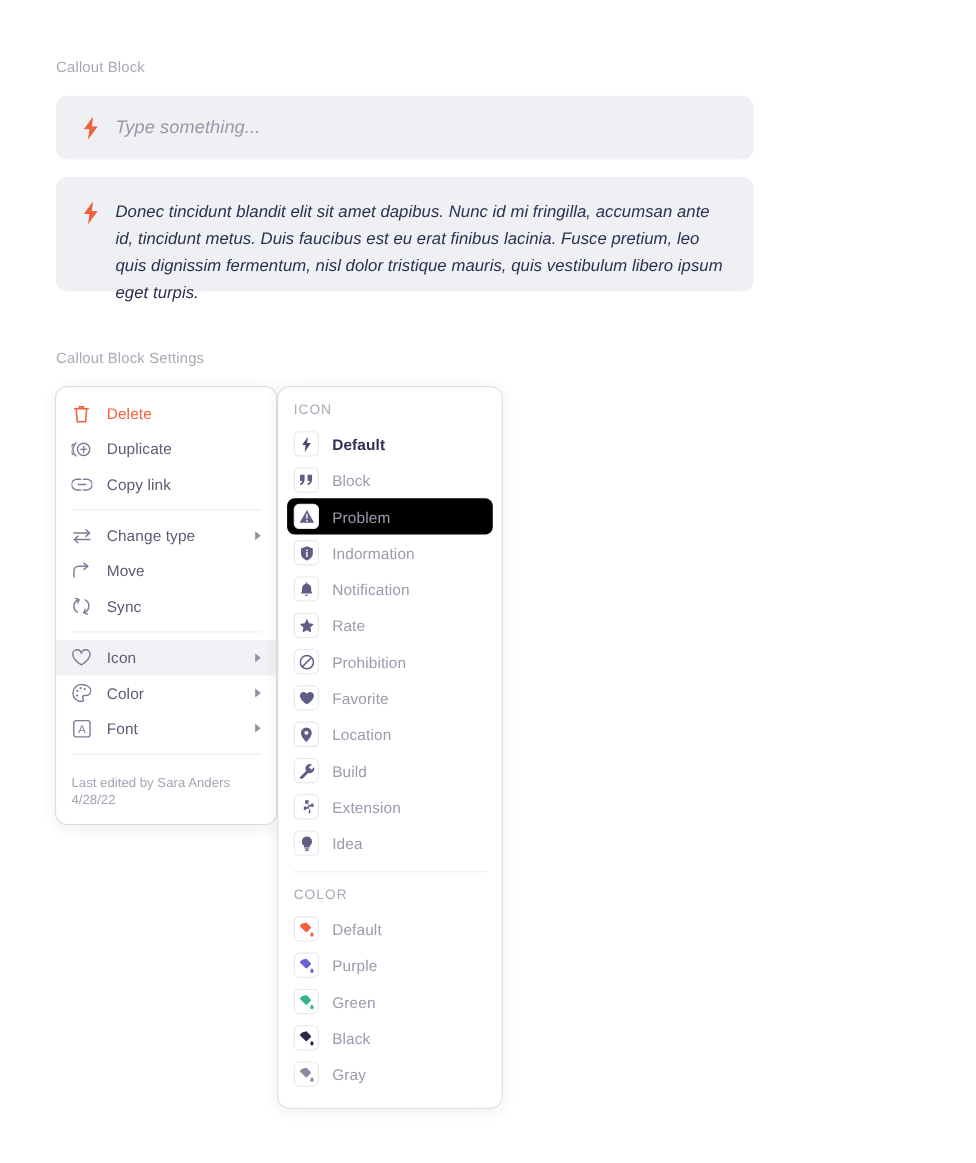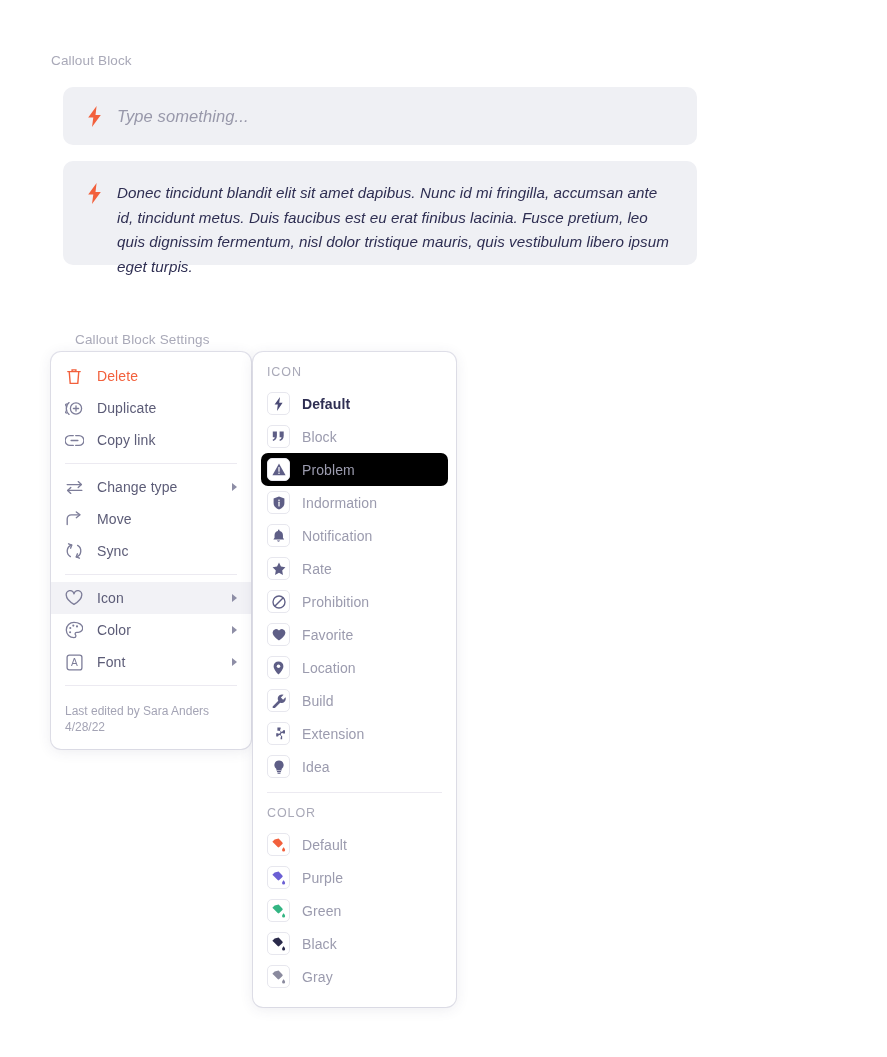--- a/index.html
+++ b/index.html
@@ -16,33 +16,32 @@
   }
 
   
   .section-label {
     position: absolute;
     font-size: 13.5px;
     color: #a9a9b8;
     letter-spacing: 0.15px;
   }
   #lbl-callout-block { left: 51px; top: 53px; text-align: right; }
-  #lbl-callout-settings { left: 51px; top: 332px; margin-left: 24px; }
+  #lbl-callout-settings { left: 51px; top: 318px; }
 
   
   .callout {
     position: absolute;
     left: 51px;
     width: 634px;
     background: #eff0f4;
     border-radius: 10px;
     display: flex;
     align-items: flex-start;
     padding: 20px 26px 20px 22px;
-    margin-left: 12px;
   }
   #callout-empty { top: 87px; height: 58px; align-items: center; padding-top: 0; padding-bottom: 0; }
   #callout-filled { top: 161px; height: 104px; }
 
   .callout-bolt {
     flex: 0 0 auto;
     width: 18px;
     height: 22px;
     margin-right: 14px;
     display: flex;

